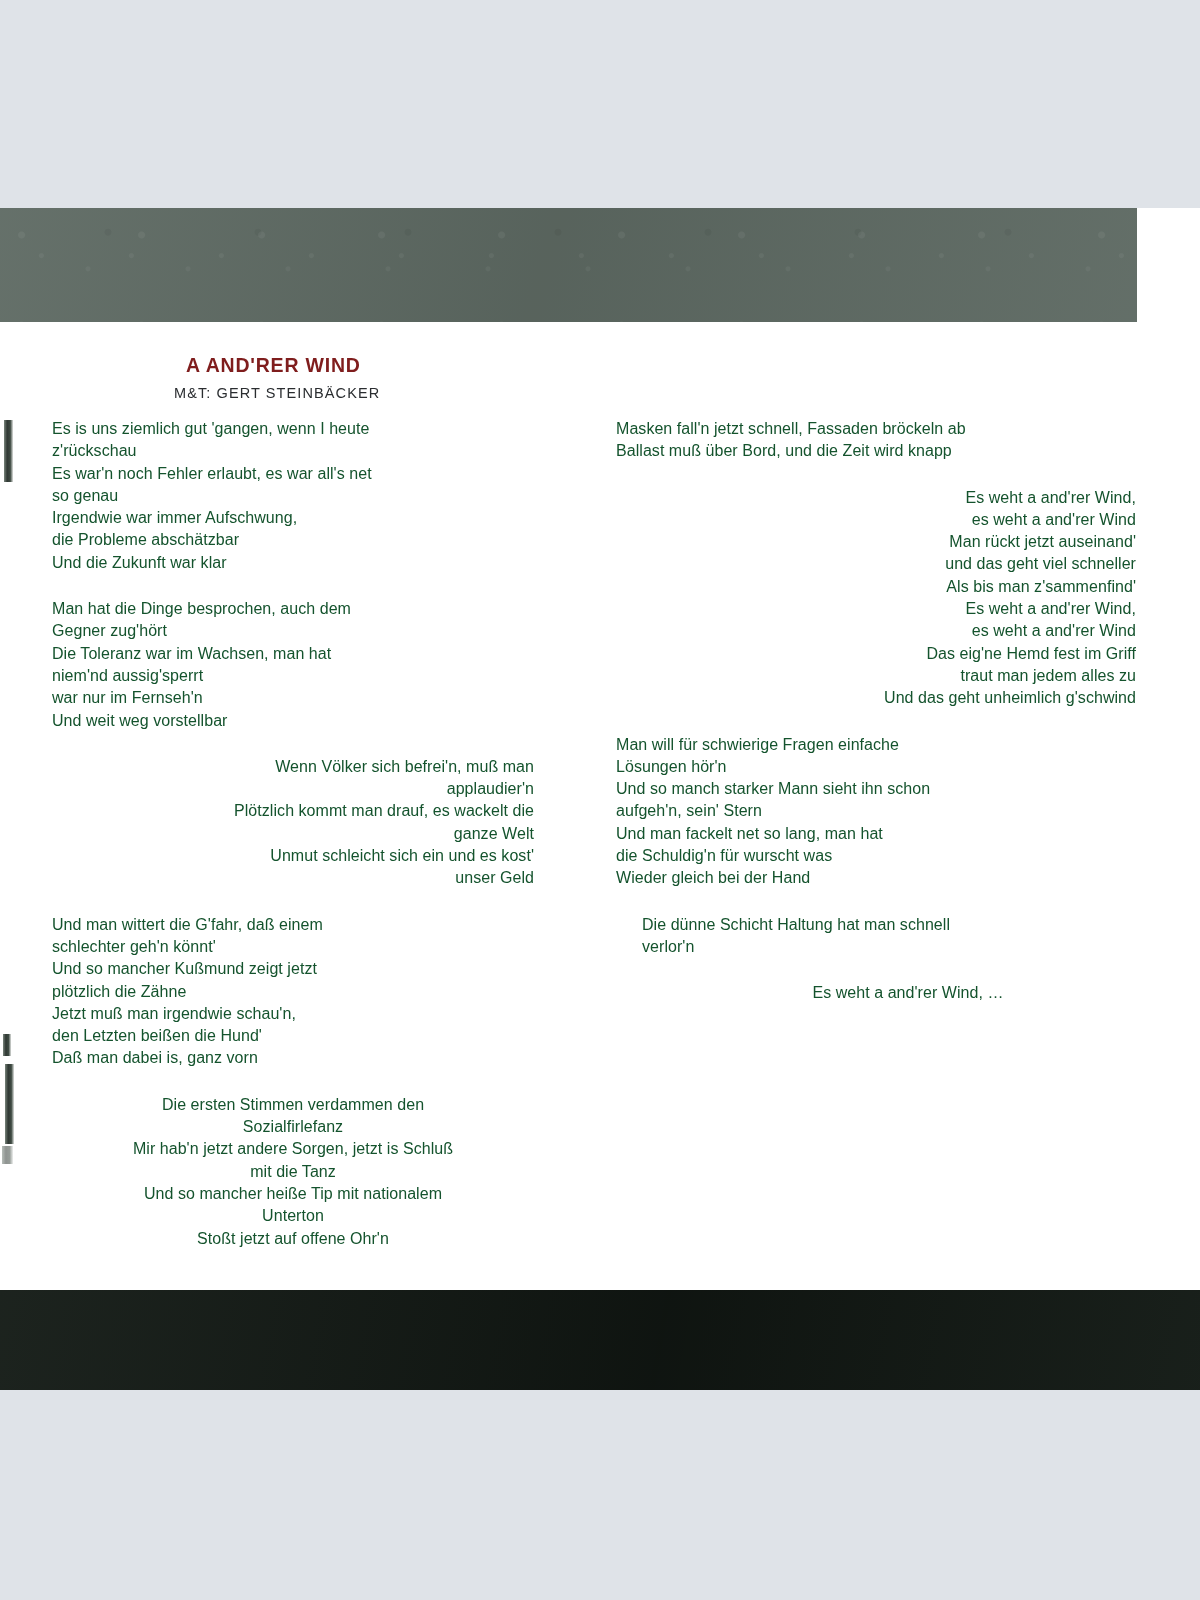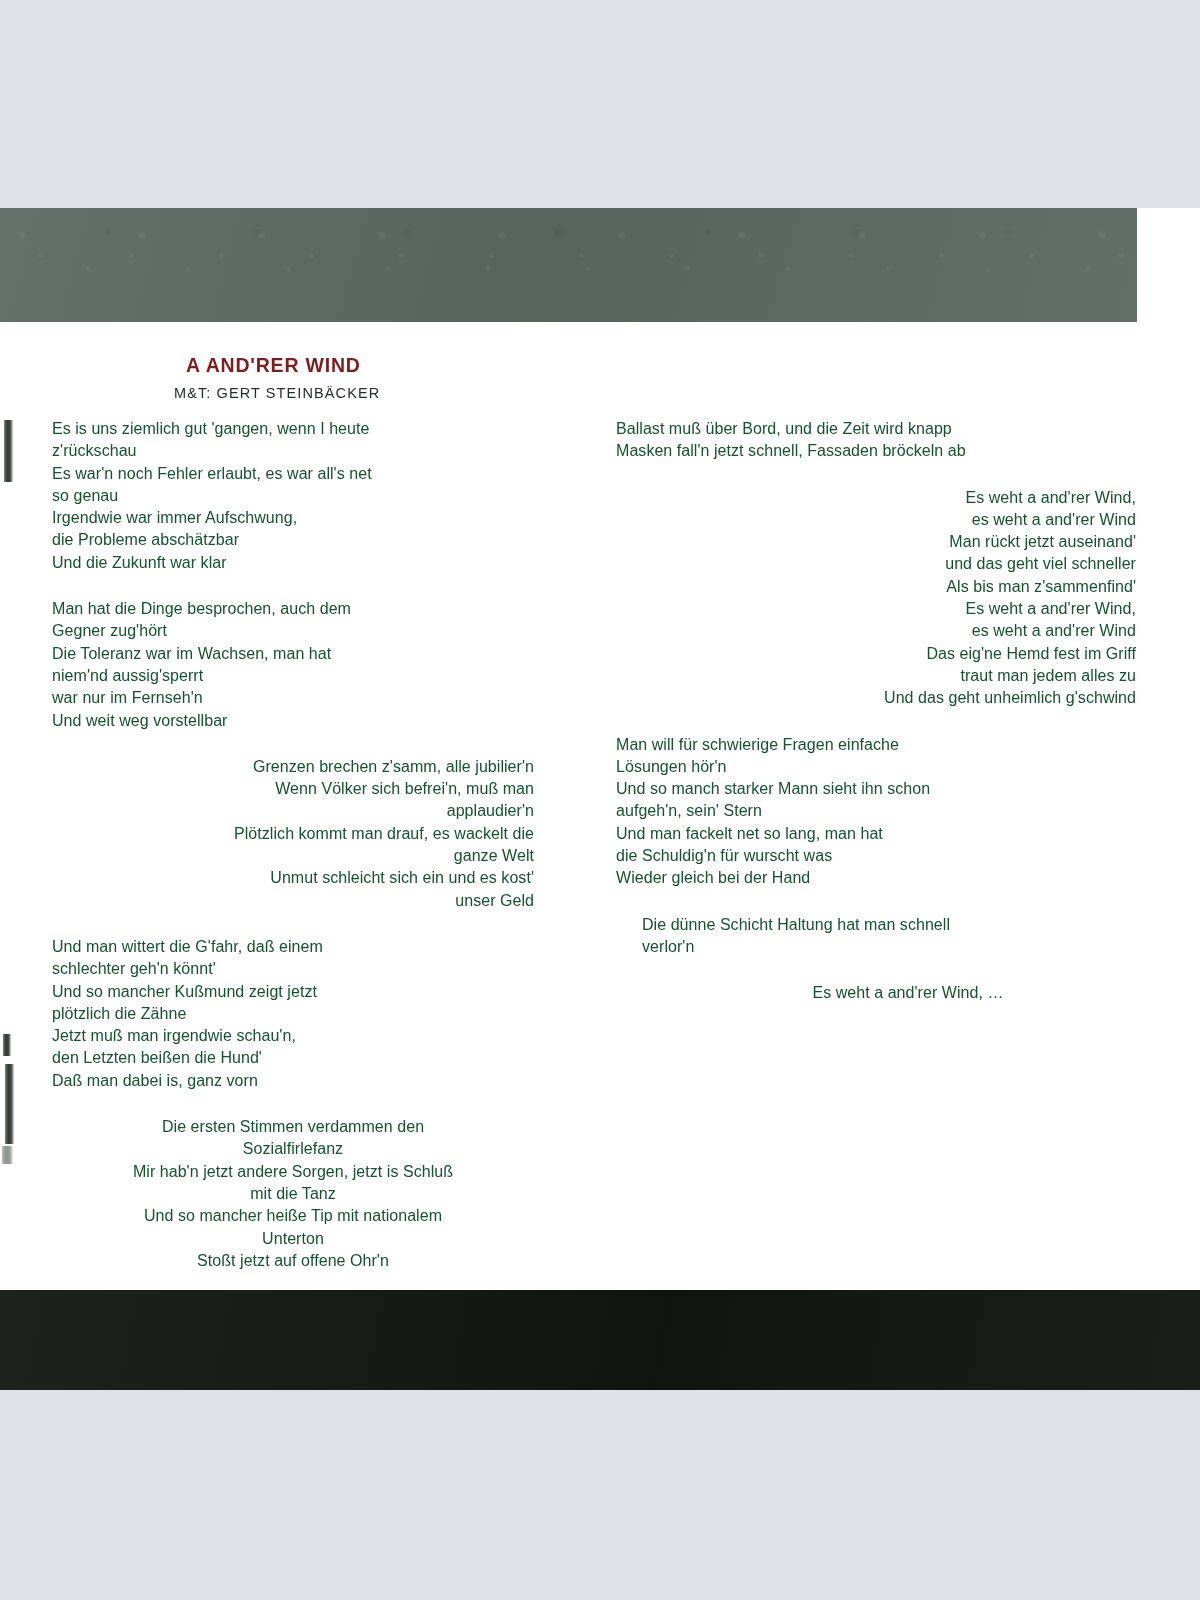--- a/index.html
+++ b/index.html
@@ -159,21 +159,20 @@
         </div>
         <div class="stanza">
           <div class="lyric-line">Man hat die Dinge besprochen, auch dem</div>
           <div class="lyric-line">Gegner zug'hört</div>
           <div class="lyric-line">Die Toleranz war im Wachsen, man hat</div>
           <div class="lyric-line">niem'nd aussig'sperrt</div>
           <div class="lyric-line">war nur im Fernseh'n</div>
           <div class="lyric-line">Und weit weg vorstellbar</div>
         </div>
         <div class="stanza chorus">
-          <div class="lyric-line">Grenzen brechen z'samm, alle jubilier'n</div>
           <div class="lyric-line">Wenn Völker sich befrei'n, muß man</div>
           <div class="lyric-line">applaudier'n</div>
           <div class="lyric-line">Plötzlich kommt man drauf, es wackelt die</div>
           <div class="lyric-line">ganze Welt</div>
           <div class="lyric-line">Unmut schleicht sich ein und es kost'</div>
           <div class="lyric-line">unser Geld</div>
         </div>
         <div class="stanza">
           <div class="lyric-line">Und man wittert die G'fahr, daß einem</div>
           <div class="lyric-line">schlechter geh'n könnt'</div>
@@ -188,22 +187,22 @@
           <div class="lyric-line">Sozialfirlefanz</div>
           <div class="lyric-line">Mir hab'n jetzt andere Sorgen, jetzt is Schluß</div>
           <div class="lyric-line">mit die Tanz</div>
           <div class="lyric-line">Und so mancher heiße Tip mit nationalem</div>
           <div class="lyric-line">Unterton</div>
           <div class="lyric-line">Stoßt jetzt auf offene Ohr'n</div>
         </div>
       </div>
     <div class="lyrics-column" id="column-right">
         <div class="stanza">
+          <div class="lyric-line">Masken fall'n jetzt schnell, Fassaden bröckeln ab</div>
           <div class="lyric-line">Ballast muß über Bord, und die Zeit wird knapp</div>
-          <div class="lyric-line">Masken fall'n jetzt schnell, Fassaden bröckeln ab</div>
         </div>
         <div class="stanza chorus">
           <div class="lyric-line">Es weht a and'rer Wind,</div>
           <div class="lyric-line">es weht a and'rer Wind</div>
           <div class="lyric-line">Man rückt jetzt auseinand'</div>
           <div class="lyric-line">und das geht viel schneller</div>
           <div class="lyric-line">Als bis man z'sammenfind'</div>
           <div class="lyric-line">Es weht a and'rer Wind,</div>
           <div class="lyric-line">es weht a and'rer Wind</div>
           <div class="lyric-line">Das eig'ne Hemd fest im Griff</div>

